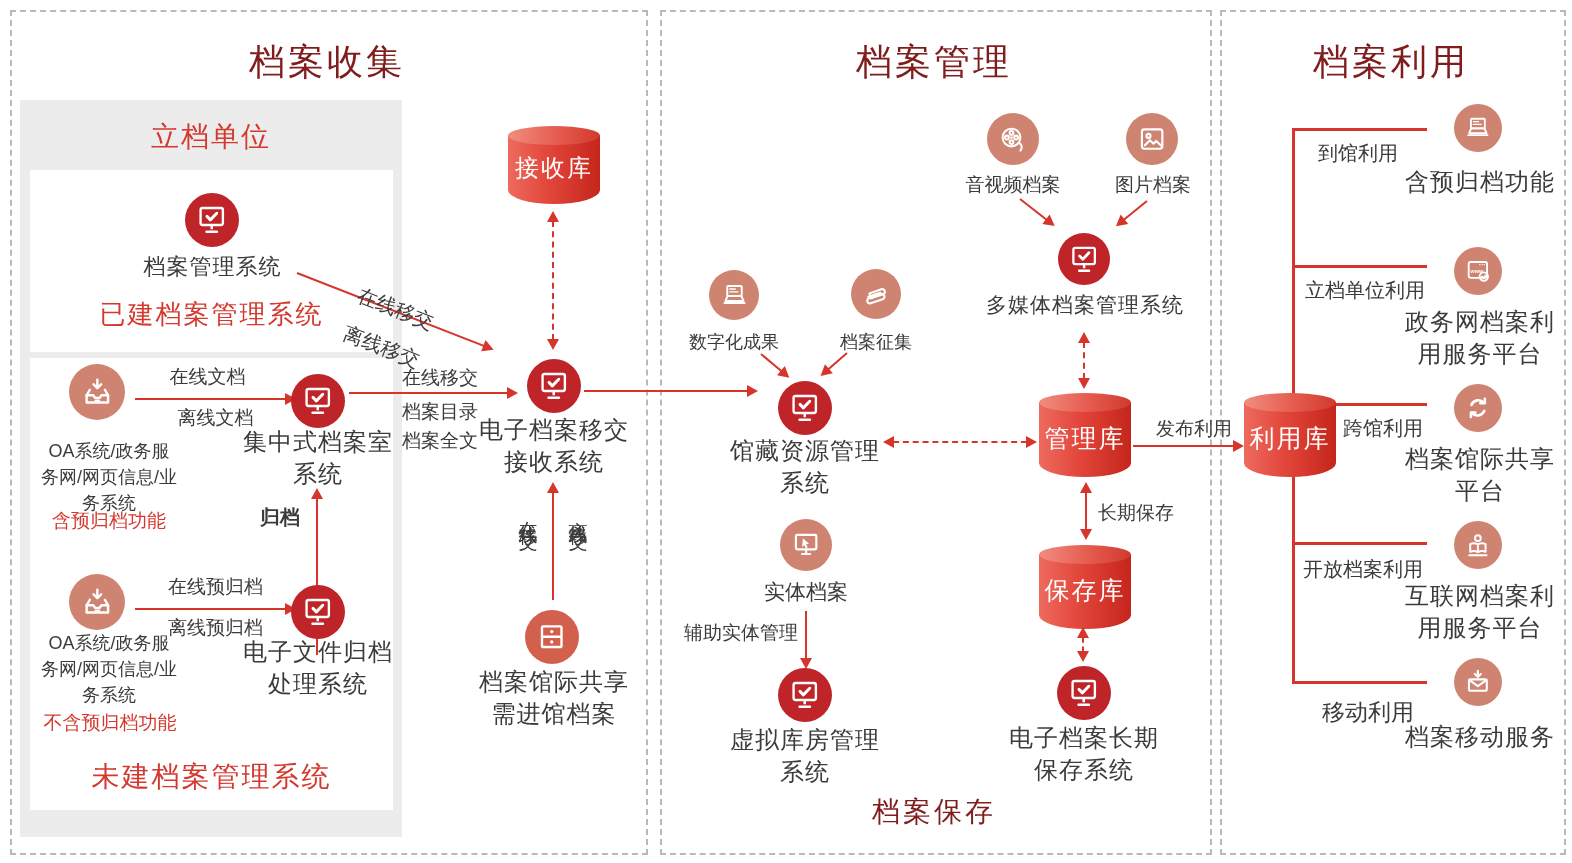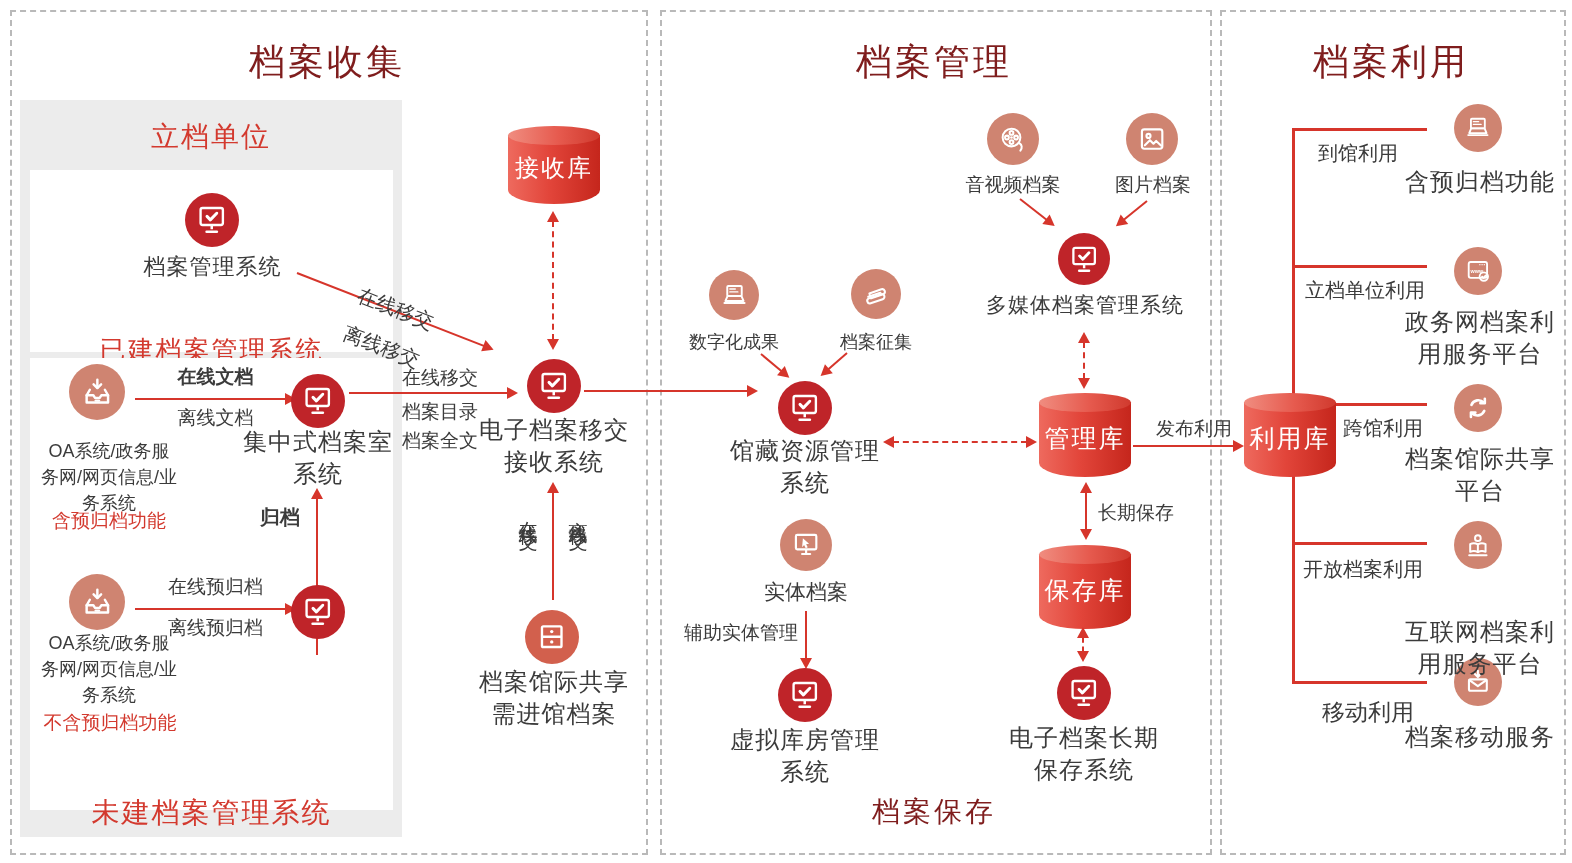--- a/index.html
+++ b/index.html
@@ -11,21 +11,21 @@
   .sub-title{position:absolute;text-align:center;font-size:28px;letter-spacing:2px;color:#d3392e;font-weight:500;}
   .gray-panel{position:absolute;background:#ececec;}
   .white-box{position:absolute;background:#fff;}
 
   .txt{position:absolute;color:#3b3b3b;}
   .small{font-size:19px;line-height:24px;}
   .center{text-align:center;}
   .sys{position:absolute;font-size:24px;line-height:32px;color:#3b3b3b;text-align:center;letter-spacing:1px;}
   .sys div:empty{display:none;}
   .red{color:#d3392e;}
-  .cap{position:absolute;font-size:26px;letter-spacing:2px;color:#d3392e;text-align:center;font-weight:500;margin-top:36px;}
+  .cap{position:absolute;font-size:26px;letter-spacing:2px;color:#d3392e;text-align:center;font-weight:500;}
   .vtext{writing-mode:vertical-rl;text-orientation:upright;letter-spacing:3px;}
   .rot{transform-origin:0 0;}
 
   
   .ic{position:absolute;border-radius:50%;display:flex;align-items:center;justify-content:center;}
   .ic svg{width:62%;height:62%;}
   .ic.redbg{background:#bf2429;}
   .ic.salmon{background:#cf8471;}
   .ic.coral{background:#d2604d;}
 
@@ -179,21 +179,21 @@
   <div class="txt center" style="left:115px;top:252px;width:195px;font-size:22px;letter-spacing:1px;">档案管理系统</div>
   <div class="cap" style="left:40px;top:297px;width:343px;">已建档案管理系统</div>
 
   <div class="white-box" style="left:30px;top:358px;width:363px;height:452px;"></div>
 
   <div class="ic salmon" style="left:69px;top:364px;width:56px;height:56px;">
       <svg>
         <use href="#sy-inbox"></use>
       </svg>
     </div>
-  <div class="txt small center" style="left:148px;top:365px;width:135px;font-weight:bold;">在线文档</div>
+  <div class="txt small center" style="left:140px;top:365px;width:135px;">在线文档</div>
   <div class="arr" style="left:135px;top:399px;width:160px;">
       <i class="shaft"></i>
       <i class="head"></i>
     </div>
   <div class="txt small center" style="left:148px;top:406px;width:135px;">离线文档</div>
   <div class="ic redbg" style="left:291px;top:374px;width:54px;height:54px;">
       <svg>
         <use href="#sy-monitor-check"></use>
       </svg>
     </div>
@@ -223,20 +223,24 @@
   <div class="arr" style="left:135px;top:609px;width:160px;">
       <i class="shaft"></i>
       <i class="head"></i>
     </div>
   <div class="txt small center" style="left:143px;top:616px;width:145px;">离线预归档</div>
   <div class="ic redbg" style="left:291px;top:585px;width:54px;height:54px;">
       <svg>
         <use href="#sy-monitor-check"></use>
       </svg>
     </div>
+  <div class="sys" style="left:226px;top:636px;width:184px;">
+    <div>电子文件归档</div>
+    <div>处理系统</div>
+  </div>
   <div class="txt center" style="left:30px;top:630px;width:158px;font-size:18px;line-height:26px;">
     <div>OA系统/政务服</div>
     <div>务网/网页信息/业</div>
     <div>务系统</div>
   </div>
   <div class="txt red center" style="left:26px;top:710px;width:168px;font-size:19px;">不含预归档功能</div>
 
   <div class="cap" style="left:30px;top:758px;width:363px;font-size:28px;">未建档案管理系统</div>
 
   <div class="cyl" style="left:508px;top:126px;width:92px;height:78px;">
@@ -478,21 +482,21 @@
 
   </div>
   <div class="sys" style="left:1392px;top:306px;width:176px;">
     <div>政务网档案利</div>
     <div>用服务平台</div>
   </div>
   <div class="sys" style="left:1392px;top:443px;width:176px;">
     <div>档案馆际共享</div>
     <div>平台</div>
   </div>
-  <div class="sys" style="left:1392px;top:580px;width:176px;margin-top:36px;">
+  <div class="sys" style="left:1392px;top:580px;width:176px;">
     <div>互联网档案利</div>
     <div>用服务平台</div>
   </div>
   <div class="sys" style="left:1392px;top:721px;width:176px;">
     <div>档案移动服务</div>
 
   </div>
 
 </div>
 

